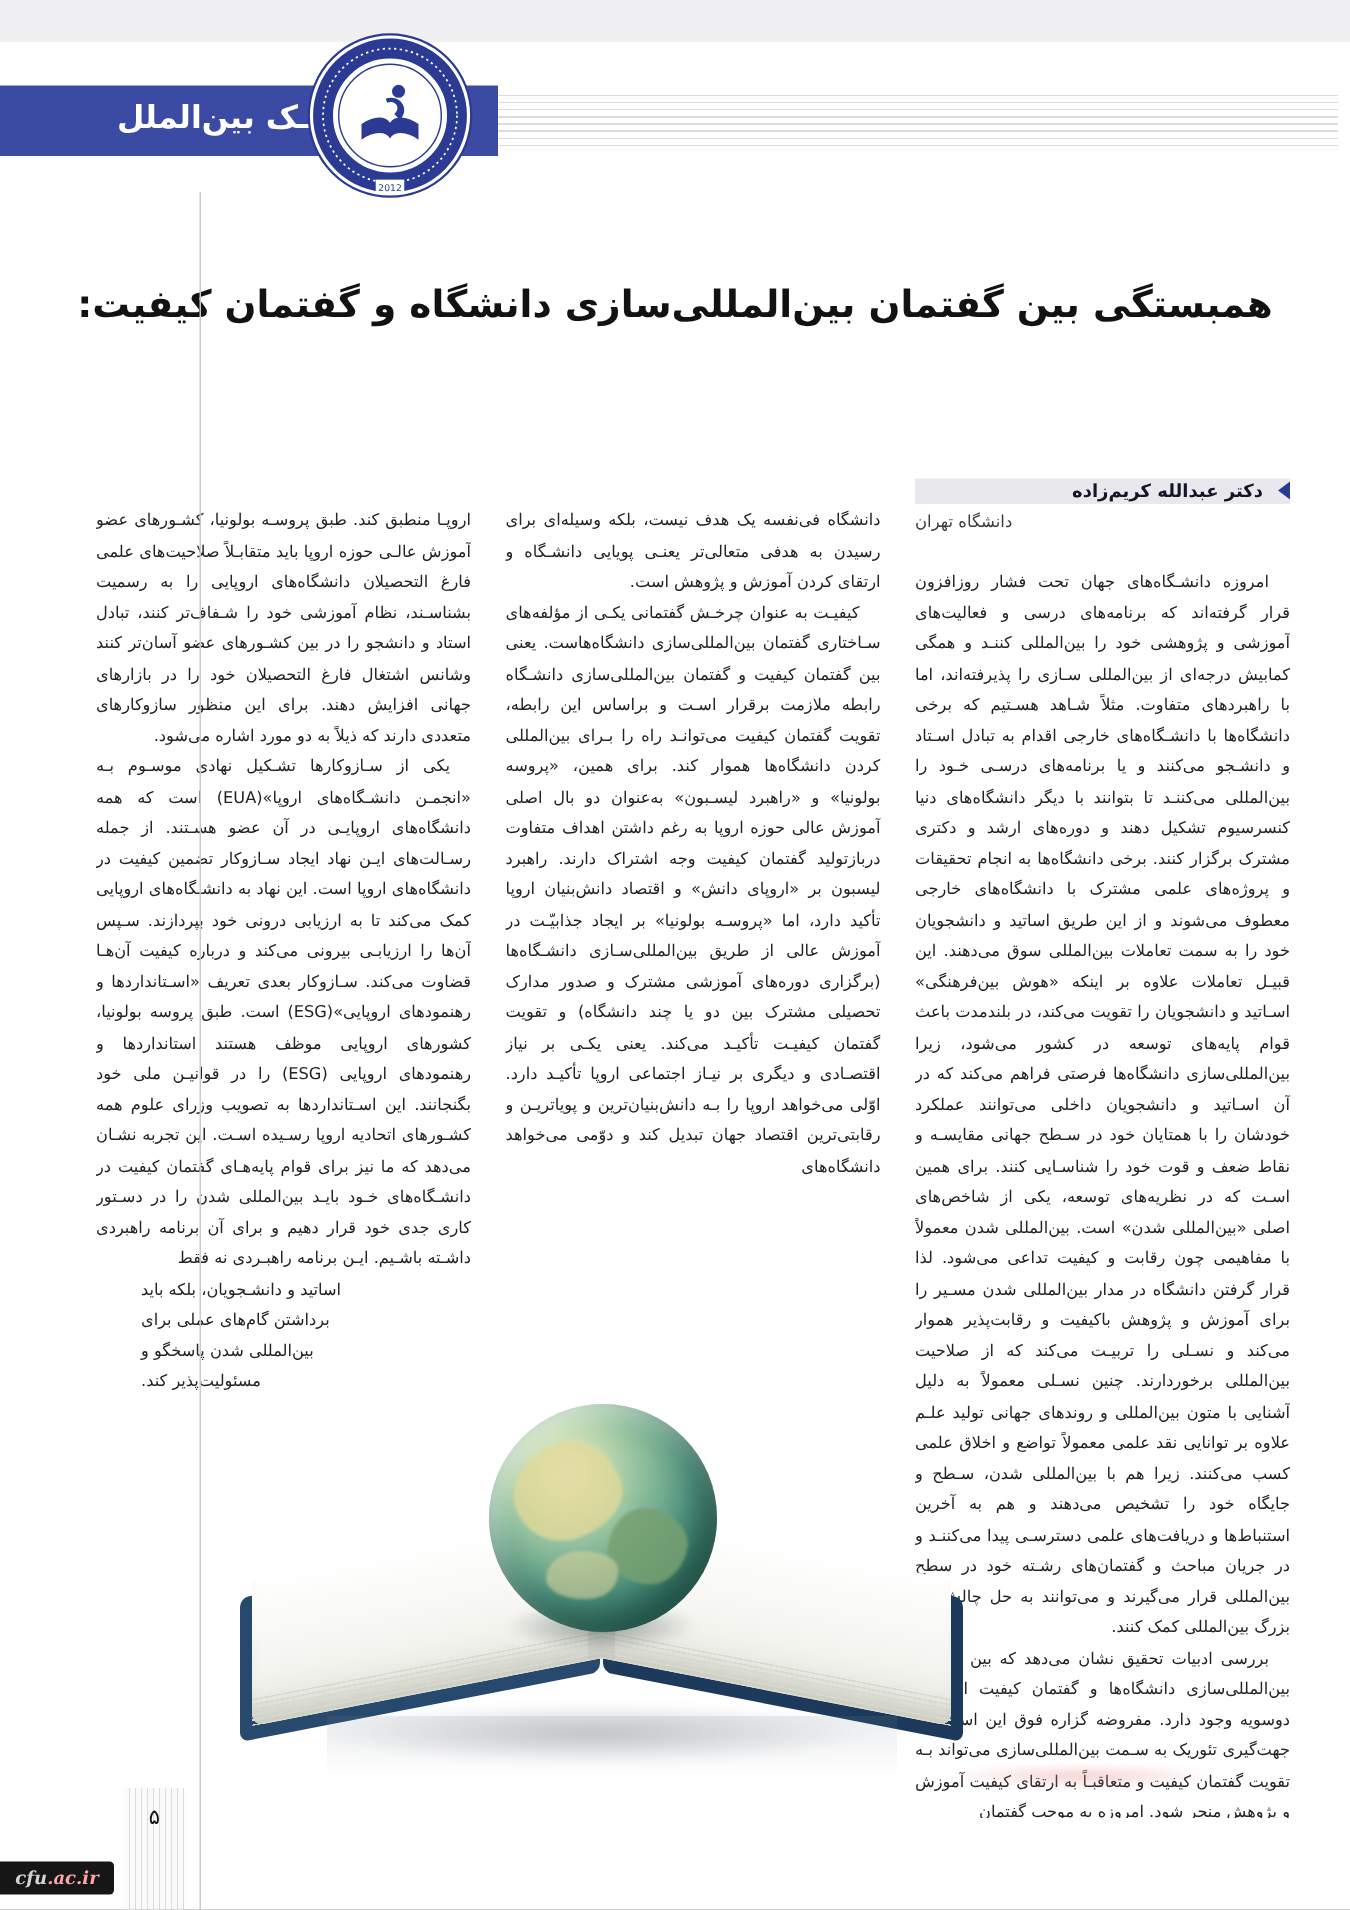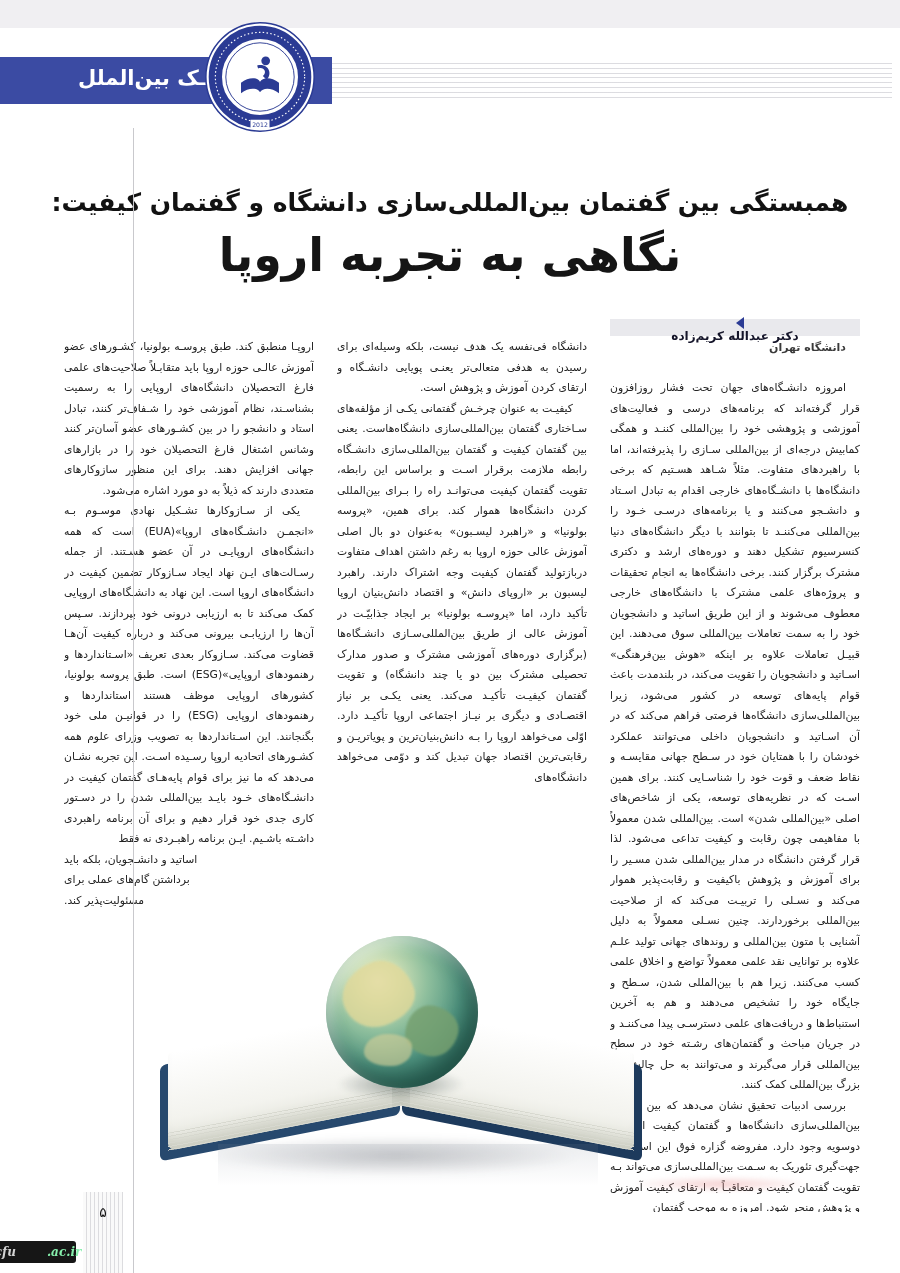--- a/index.html
+++ b/index.html
@@ -16,34 +16,34 @@
 
   
   .kicker { position:absolute; left:0; top:188px; width:900px; text-align:center;
     font-size:25px; font-weight:bold; color:#121212; }
   .big-title { position:absolute; left:0; top:228px; width:900px; text-align:center;
     font-size:46px; font-weight:bold; color:#151515; }
 
   
   .byline-bar { position:absolute; left:610px; top:319px; width:250px; height:17px; background:#e9e9ed; }
   .byline-row { position:absolute; left:610px; top:317px; width:250px; height:20px;
-    display:flex; flex-direction:column; justify-content:flex-start; align-items:center; direction:rtl; }
+    display:flex; flex-direction:row; justify-content:flex-start; align-items:center; direction:rtl; }
   .tri { width:0; height:0; border:6px solid transparent; border-right:8px solid #2b3b94; margin-left:4px; }
   .author { font-size:12px; font-weight:bold; color:#15152a; }
-  .affil { position:absolute; left:610px; top:341px; width:236px; text-align:right; font-size:11px; color:#3a3a3a;font-weight:bold; }
+  .affil { position:absolute; left:610px; top:341px; width:236px; text-align:left; font-size:11px; color:#3a3a3a; }
 
   
   .col { position:absolute; width:250px; font-size:10.8px; line-height:20.5px; color:#222222;
     text-align:justify; direction:rtl; }
   .col p { text-align:justify; }
   .col .indent { text-indent:14px; }
   .col-right  { left:610px; top:378px; height:834px; overflow:hidden; }
   .col-middle { left:337px; top:337px; height:620px; overflow:hidden; }
   .col-left   { left:64px;  top:337px; height:800px; overflow:hidden; }                       
-  .wl  { text-align:left; }                        
+  .wl  { text-align:left;margin-left:30px; }                        
   .wm  { text-align:right; padding-left:0; padding-right:34px; }
 
   
   .photo { position:absolute; left:158px; top:938px; width:486px; height:260px; }
   .book-shadow { position:absolute; left:36px; top:196px; width:404px; height:44px;
     background:radial-gradient(ellipse at center, rgba(40,45,55,.25), rgba(40,45,55,0) 65%); filter:blur(3px); }
   .cov-l { position:absolute; left:2px; top:104px; width:240px; height:96px; background:#27496e;
     transform:skewY(-11deg); border-radius:6px; }
   .cov-r { position:absolute; left:244px; top:104px; width:240px; height:96px; background:#1d3a5c;
     transform:skewY(11deg); border-radius:6px; }
@@ -75,21 +75,21 @@
   
   .left-rule { position:absolute; left:133px; top:128px; width:1px; height:1145px; background:#c9c9cd; }
   .folio-band { position:absolute; left:83px; top:1192px; width:40px; height:81px;
     background:repeating-linear-gradient(to right,#fafafa 0 3px,#dcdcdf 3px 4px); }
   .folio-num { position:absolute; left:0; top:12px; width:100%; text-align:center;
     font-size:14px; color:#111; }
   .cfu { position:absolute; left:0; top:1241px; width:76px; height:22px; background:#161616;
     border-radius:0 3px 3px 0; display:flex; align-items:center; justify-content:center;
     font-family:"DejaVu Serif", serif; font-style:italic; font-weight:bold; font-size:12px; direction:ltr; }
   .cfu .c1 { color:#d4d4d4; }
-  .cfu .c2 { color:#86efac;padding-left:31px; }
+  .cfu .c2 { color:#fca5a5; }
 </style>
 </head>
 <body>
 
 <div class="page">
 
   <div class="top-strip"></div>
   <div class="head-stripes"></div>
   <div class="masthead-bar">
     <span class="masthead-title">پیــک بین‌الملل</span>
@@ -104,21 +104,20 @@
         <circle cx="6" cy="-17" r="4.6"></circle>
         <path d="M -3,-12 C 8,-15 14,-4 7,3 L 3,-1 C 8,-5 4,-11 -2,-9 Z"></path>
         <path d="M -20,6 C -12,0 -3,0 0,5 C 3,0 12,0 20,6 L 20,17 C 12,11 3,11 0,16 C -3,11 -12,11 -20,17 Z"></path>
       </g>
       <rect x="-10" y="45" width="20" height="10" fill="#ffffff"></rect>
       <text x="0" y="53" font-size="6.5" text-anchor="middle" fill="#2b3b94" font-family="DejaVu Sans, sans-serif">2012</text>
     </svg>
   </div>
 
   <div class="kicker">همبستگی بین گفتمان بین‌المللی‌سازی دانشگاه و گفتمان کیفیت:</div>
-  <div class="big-title">نگاهی به تجربه اروپا</div>
 
   <div class="byline-bar"></div>
   <div class="byline-row">
     <span class="tri"></span>
     <span class="author">دکتر عبدالله کریم‌زاده</span>
   </div>
   <div class="affil">دانشگاه تهران</div>
 
   <div class="col col-right">
     <p class="indent">امروزه دانشـگاه‌های جهان تحت فشار روزافزون قرار گرفته‌اند که برنامه‌های درسی و فعالیت‌های آموزشی و پژوهشی خود را بین‌المللی کننـد و همگی کمابیش درجه‌ای از بین‌المللی سـازی را پذیرفته‌اند، اما با راهبردهای متفاوت. مثلاً شـاهد هسـتیم که برخی دانشگاه‌ها با دانشـگاه‌های خارجی اقدام به تبادل اسـتاد و دانشـجو می‌کنند و یا برنامه‌های درسـی خـود را بین‌المللی می‌کننـد تا بتوانند با دیگر دانشگاه‌های دنیا کنسرسیوم تشکیل دهند و دوره‌های ارشد و دکتری مشترک برگزار کنند. برخی دانشگاه‌ها به انجام تحقیقات و پروژه‌های علمی مشترک با دانشگاه‌های خارجی معطوف می‌شوند و از این طریق اساتید و دانشجویان خود را به سمت تعاملات بین‌المللی سوق می‌دهند. این قبیـل تعاملات علاوه بر اینکه «هوش بین‌فرهنگی» اسـاتید و دانشجویان را تقویت می‌کند، در بلندمدت باعث قوام پایه‌های توسعه در کشور می‌شود، زیرا بین‌المللی‌سازی دانشگاه‌ها فرصتی فراهم می‌کند که در آن اسـاتید و دانشجویان داخلی می‌توانند عملکرد خودشان را با همتایان خود در سـطح جهانی مقایسـه و نقاط ضعف و قوت خود را شناسـایی کنند. برای همین اسـت که در نظریه‌های توسعه، یکی از شاخص‌های اصلی «بین‌المللی شدن» است. بین‌المللی شدن معمولاً با مفاهیمی چون رقابت و کیفیت تداعی می‌شود. لذا قرار گرفتن دانشگاه در مدار بین‌المللی شدن مسـیر را برای آموزش و پژوهش باکیفیت و رقابت‌پذیر هموار می‌کند و نسـلی را تربیـت می‌کند که از صلاحیت بین‌المللی برخوردارند. چنین نسـلی معمولاً به دلیل آشنایی با متون بین‌المللی و روندهای جهانی تولید علـم علاوه بر توانایی نقد علمی معمولاً تواضع و اخلاق علمی کسب می‌کنند. زیرا هم با بین‌المللی شدن، سـطح و جایگاه خود را تشخیص می‌دهند و هم به آخرین استنباط‌ها و دریافت‌های علمی دسترسـی پیدا می‌کننـد و در جریان مباحث و گفتمان‌های رشـته خود در سطح بین‌المللی قرار می‌گیرند و می‌توانند به حل چالش‌های بزرگ بین‌المللی کمک کنند.</p>
@@ -129,20 +128,21 @@
   <div class="col col-middle">
     <p>دانشگاه فی‌نفسه یک هدف نیست، بلکه وسیله‌ای برای رسیدن به هدفی متعالی‌تر یعنـی پویایی دانشـگاه و ارتقای کردن آموزش و پژوهش است.</p>
     <p class="indent">کیفیـت به عنوان چرخـش گفتمانی یکـی از مؤلفه‌های سـاختاری گفتمان بین‌المللی‌سازی دانشگاه‌هاست. یعنی بین گفتمان کیفیت و گفتمان بین‌المللی‌سازی دانشـگاه رابطه ملازمت برقرار اسـت و براساس این رابطه، تقویت گفتمان کیفیت می‌توانـد راه را بـرای بین‌المللی کردن دانشگاه‌ها هموار کند. برای همین، «پروسه بولونیا» و «راهبرد لیسـبون» به‌عنوان دو بال اصلی آموزش عالی حوزه اروپا به رغم داشتن اهداف متفاوت دربازتولید گفتمان کیفیت وجه اشتراک دارند. راهبرد لیسبون بر «اروپای دانش» و اقتصاد دانش‌بنیان اروپا تأکید دارد، اما «پروسـه بولونیا» بر ایجاد جذابیّـت در آموزش عالی از طریق بین‌المللی‌سـازی دانشـگاه‌ها (برگزاری دوره‌های آموزشی مشترک و صدور مدارک تحصیلی مشترک بین دو یا چند دانشگاه) و تقویت گفتمان کیفیـت تأکیـد می‌کند. یعنی یکـی بر نیاز اقتصـادی و دیگری بر نیـاز اجتماعی اروپا تأکیـد دارد. اوّلی می‌خواهد اروپا را بـه دانش‌بنیان‌ترین و پویاتریـن و رقابتی‌ترین اقتصاد جهان تبدیل کند و دوّمی می‌خواهد دانشگاه‌های</p>
   </div>
 
   <div class="col col-left">
     <p>اروپـا منطبق کند. طبق پروسـه بولونیا، کشـورهای عضو آموزش عالـی حوزه اروپا باید متقابـلاً صلاحیت‌های علمی فارغ التحصیلان دانشگاه‌های اروپایی را به رسمیت بشناسـند، نظام آموزشی خود را شـفاف‌تر کنند، تبادل استاد و دانشجو را در بین کشـورهای عضو آسان‌تر کنند وشانس اشتغال فارغ التحصیلان خود را در بازارهای جهانی افزایش دهند. برای این منظور سازوکارهای متعددی دارند که ذیلاً به دو مورد اشاره می‌شود.</p>
     <p class="indent">یکی از سـازوکارها تشـکیل نهادی موسـوم بـه «انجمـن دانشـگاه‌های اروپا»(EUA) است که همه دانشگاه‌های اروپایـی در آن عضو هسـتند. از جمله رسـالت‌های ایـن نهاد ایجاد سـازوکار تضمین کیفیت در دانشگاه‌های اروپا است. این نهاد به دانشـگاه‌های اروپایی کمک می‌کند تا به ارزیابی درونی خود بپردازند. سـپس آن‌ها را ارزیابـی بیرونی می‌کند و درباره کیفیت آن‌هـا قضاوت می‌کند. سـازوکار بعدی تعریف «اسـتانداردها و رهنمودهای اروپایی»(ESG) است. طبق پروسه بولونیا، کشورهای اروپایی موظف هستند استانداردها و رهنمودهای اروپایی (ESG) را در قوانیـن ملی خود بگنجانند. این اسـتانداردها به تصویب وزرای علوم همه کشـورهای اتحادیه اروپا رسـیده اسـت. این تجربه نشـان می‌دهد که ما نیز برای قوام پایه‌هـای گفتمان کیفیت در دانشـگاه‌های خـود بایـد بین‌المللی شدن را در دسـتور کاری جدی خود قرار دهیم و برای آن برنامه راهبردی داشـته باشـیم. ایـن برنامه راهبـردی نه فقط</p>
     <div class="wl">اساتید و دانشـجویان، بلکه باید</div>
     <div class="wl">برداشتن گام‌های عملی برای</div>
+    <div class="wl">بین‌المللی شدن پاسخگو و</div>
     <div class="wl">مسئولیت‌پذیر کند.</div>
   </div>
 
   <div class="photo">
     <div class="book-shadow"></div>
     <div class="cov-l"></div>
     <div class="cov-r"></div>
     <div class="pg-l"></div>
     <div class="pg-r"></div>
     <div class="spine-shadow"></div>

